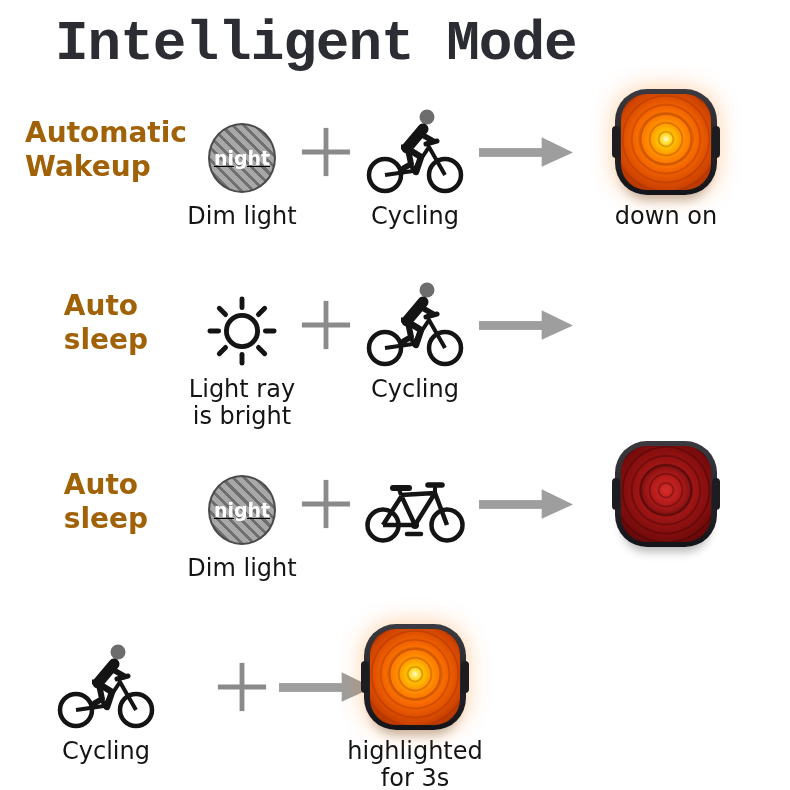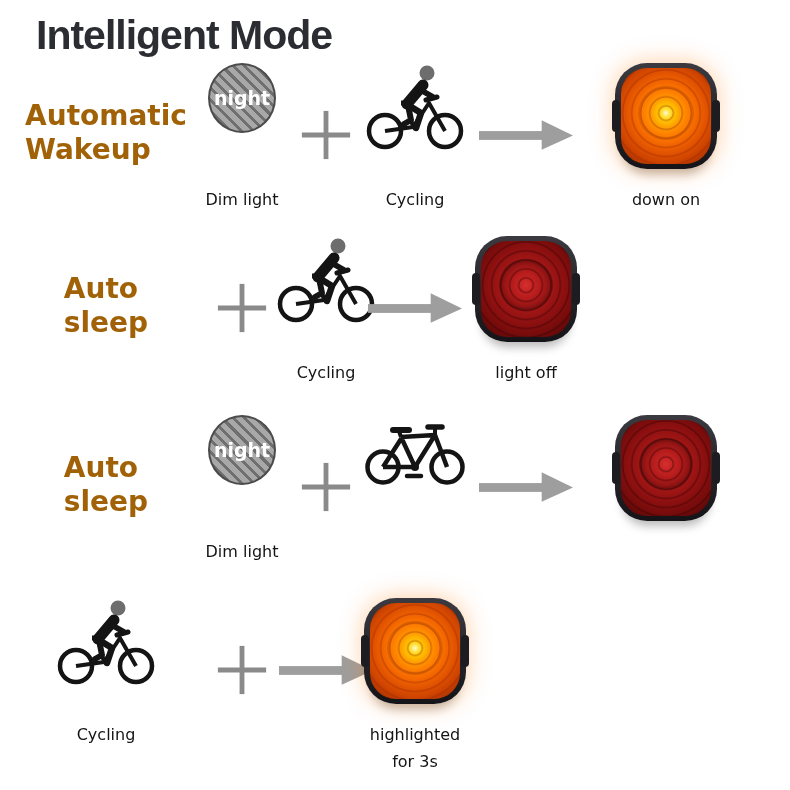--- a/index.html
+++ b/index.html
@@ -2,44 +2,44 @@
 <html><head>
 <meta charset="utf-8">
 <style>
   html,body{margin:0;padding:0;}
   body{
     width:790px;height:790px;background:#ffffff;overflow:hidden;
     font-family:"DejaVu Sans","Liberation Sans",sans-serif;
   }
   .page{width:790px;height:790px;position:relative;}
   .title{
-    margin:12px 0 0 36px;
-    font-size:41px;font-weight:800;color:#2b2d33;letter-spacing:-1px;
-    font-family:Liberation Sans, sans-serif;
+    margin:12px 0 0 55px;
+    font-size:56px;font-weight:800;color:#2b2d33;letter-spacing:-1px;
+    font-family:Liberation Mono, monospace;
   }
   .rows{margin-top:4px;padding-left:26px;}
   .row{
     display:grid;
     grid-template-columns:160px 112px 56px 122px 100px 180px;
     height:173px;
   }
   .row.r3{margin-top:6px;}
   .row.r4{margin-top:10px;}
   .cell{display:flex;flex-direction:column;align-items:center;}
   .icon-area{
-    height:115px;display:flex;justify-content:center;
+    height:115px;display:flex;align-items:flex-end;justify-content:center;text-decoration:underline;
   }
   .mode-area{height:115px;display:flex;align-items:center;justify-content:center;transform:translateY(12px);}
   .mid-area{height:115px;display:flex;align-items:center;justify-content:center;transform:translateY(14px);}
   .mode-label{
     color:#a16207;font-size:28px;font-weight:700;line-height:1.18;
     text-align:left;white-space:pre-line;
   }
   .caption{
-    margin-top:8px;font-size:16px;font-weight:500;color:#141414;
+    margin-top:8px;font-size:24px;font-weight:500;color:#141414;
     line-height:27px;text-align:center;white-space:pre-line;width:max-content;
   }
   
   .night{
     width:64px;height:66px;border-radius:50%;
     background:repeating-linear-gradient(45deg,#a8a8a8 0 5px,#6f6f6f 5px 8px);
     border:2px solid #4b4b4b;
     display:flex;align-items:center;justify-content:center;
     color:#fff;font-size:19px;font-weight:600;margin-bottom:2px;
   }
@@ -146,20 +146,39 @@
     </div>
 
     <div class="row r2">
       <div class="cell">
         <div class="mode-area">
             <div class="mode-label">Auto
 sleep</div>
           </div>
       </div>
       <div class="cell">
+        <div class="icon-area">
+          <svg width="74" height="74" viewBox="0 0 76 76">
+            <circle cx="38" cy="38" r="16" fill="none" stroke="#141414" stroke-width="5"></circle>
+            <g stroke="#141414" stroke-width="5" stroke-linecap="round">
+              <line x1="38" y1="5" x2="38" y2="14"></line>
+              <line x1="38" y1="62" x2="38" y2="71"></line>
+              <line x1="5" y1="38" x2="14" y2="38"></line>
+              <line x1="62" y1="38" x2="71" y2="38"></line>
+              <line x1="14.7" y1="14.7" x2="21.1" y2="21.1"></line>
+              <line x1="54.9" y1="54.9" x2="61.3" y2="61.3"></line>
+              <line x1="14.7" y1="61.3" x2="21.1" y2="54.9"></line>
+              <line x1="54.9" y1="21.1" x2="61.3" y2="14.7"></line>
+            </g>
+          </svg>
+        </div>
+        <div class="caption">Light ray
+is bright</div>
+      </div>
+      <div class="cell">
         <div class="mid-area">
           <svg width="54" height="54" viewBox="0 0 56 56">
             <line x1="28" y1="3" x2="28" y2="53" stroke="#8a8a8a" stroke-width="5"></line>
             <line x1="3" y1="28" x2="53" y2="28" stroke="#8a8a8a" stroke-width="5"></line>
           </svg>
         </div>
       </div>
       <div class="cell">
         <div class="icon-area">
           <svg width="104" height="88" viewBox="0 0 104 88">
@@ -178,28 +197,20 @@
         <div class="caption">Cycling</div>
       </div>
       <div class="cell">
         <div class="mid-area">
           <svg width="94" height="34" viewBox="0 0 96 34">
             <rect x="0" y="13" width="66" height="9" fill="#9e9e9e"></rect>
             <polygon points="64,2 96,17.5 64,32" fill="#9e9e9e"></polygon>
           </svg>
         </div>
       </div>
-      <div class="cell">
-        <div class="icon-area">
-          <div class="lamp off">
-              <div class="lens off"></div>
-            </div>
-        </div>
-        <div class="caption">light off</div>
-      </div>
     </div>
 
     <div class="row r3">
       <div class="cell">
         <div class="mode-area">
             <div class="mode-label">Auto
 sleep</div>
           </div>
       </div>
       <div class="cell">

